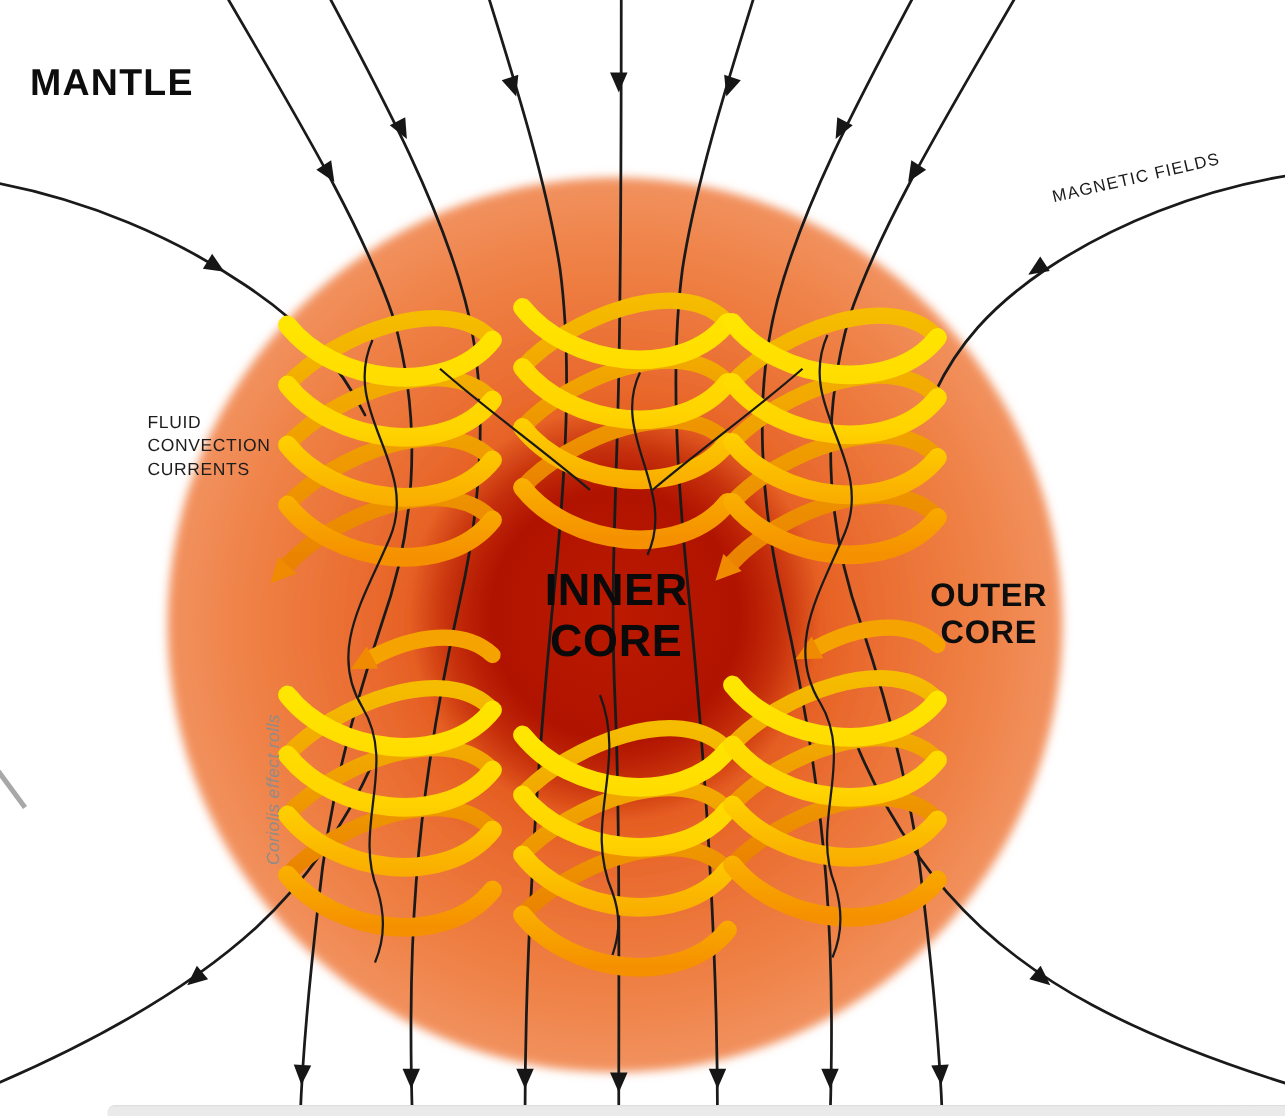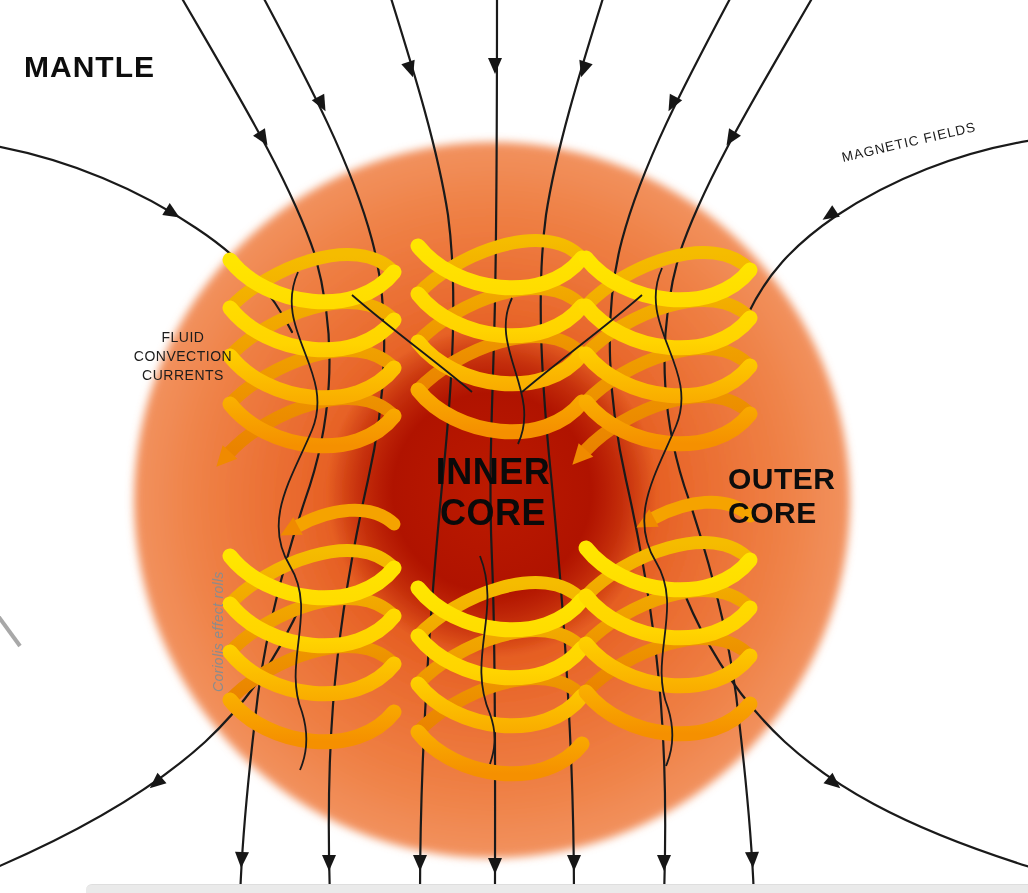--- a/index.html
+++ b/index.html
@@ -10,29 +10,29 @@
   .stage svg{position:absolute;left:0;top:0;}
   .label{position:absolute;color:#111;white-space:pre-line;}
   .lbl-mantle{
     left:24px;top:50px;font-size:30px;font-weight:bold;letter-spacing:1px;color:#0d0d0d;
   }
   .lbl-magnetic{
     left:842px;top:150px;font-size:13.5px;letter-spacing:1px;color:#1a1a1a;
     transform:rotate(-13deg);transform-origin:0 50%;
   }
   .lbl-fluid{
-    left:118px;top:328px;width:130px;text-align:center;font-size:14px;
+    left:118px;top:328px;width:130px;text-align:left;font-size:14px;
     letter-spacing:.5px;line-height:1.35;color:#1c1c1c;
   }
   .lbl-inner{
     left:430px;top:452px;width:126px;text-align:center;font-size:36px;font-weight:bold;
     line-height:1.13;letter-spacing:.5px;color:#0a0a0a;
   }
   .lbl-outer{
-    left:728px;top:462px;width:126px;font-size:30px;font-weight:bold;
+    left:728px;top:462px;width:126px;text-align:center;font-size:26px;font-weight:bold;
     line-height:1.13;letter-spacing:.5px;color:#0d0d0d;
   }
   .lbl-coriolis{
     left:210px;top:692px;width:170px;font-size:14px;font-style:italic;color:#8c8c8c;
     letter-spacing:.3px;transform:rotate(-90deg);transform-origin:0 0;
   }
   .bottom-strip{
     position:absolute;left:86px;top:884px;width:942px;height:9px;
     background:#eaeaea;border-top-left-radius:6px;border-top:1px solid #dedede;
   }

